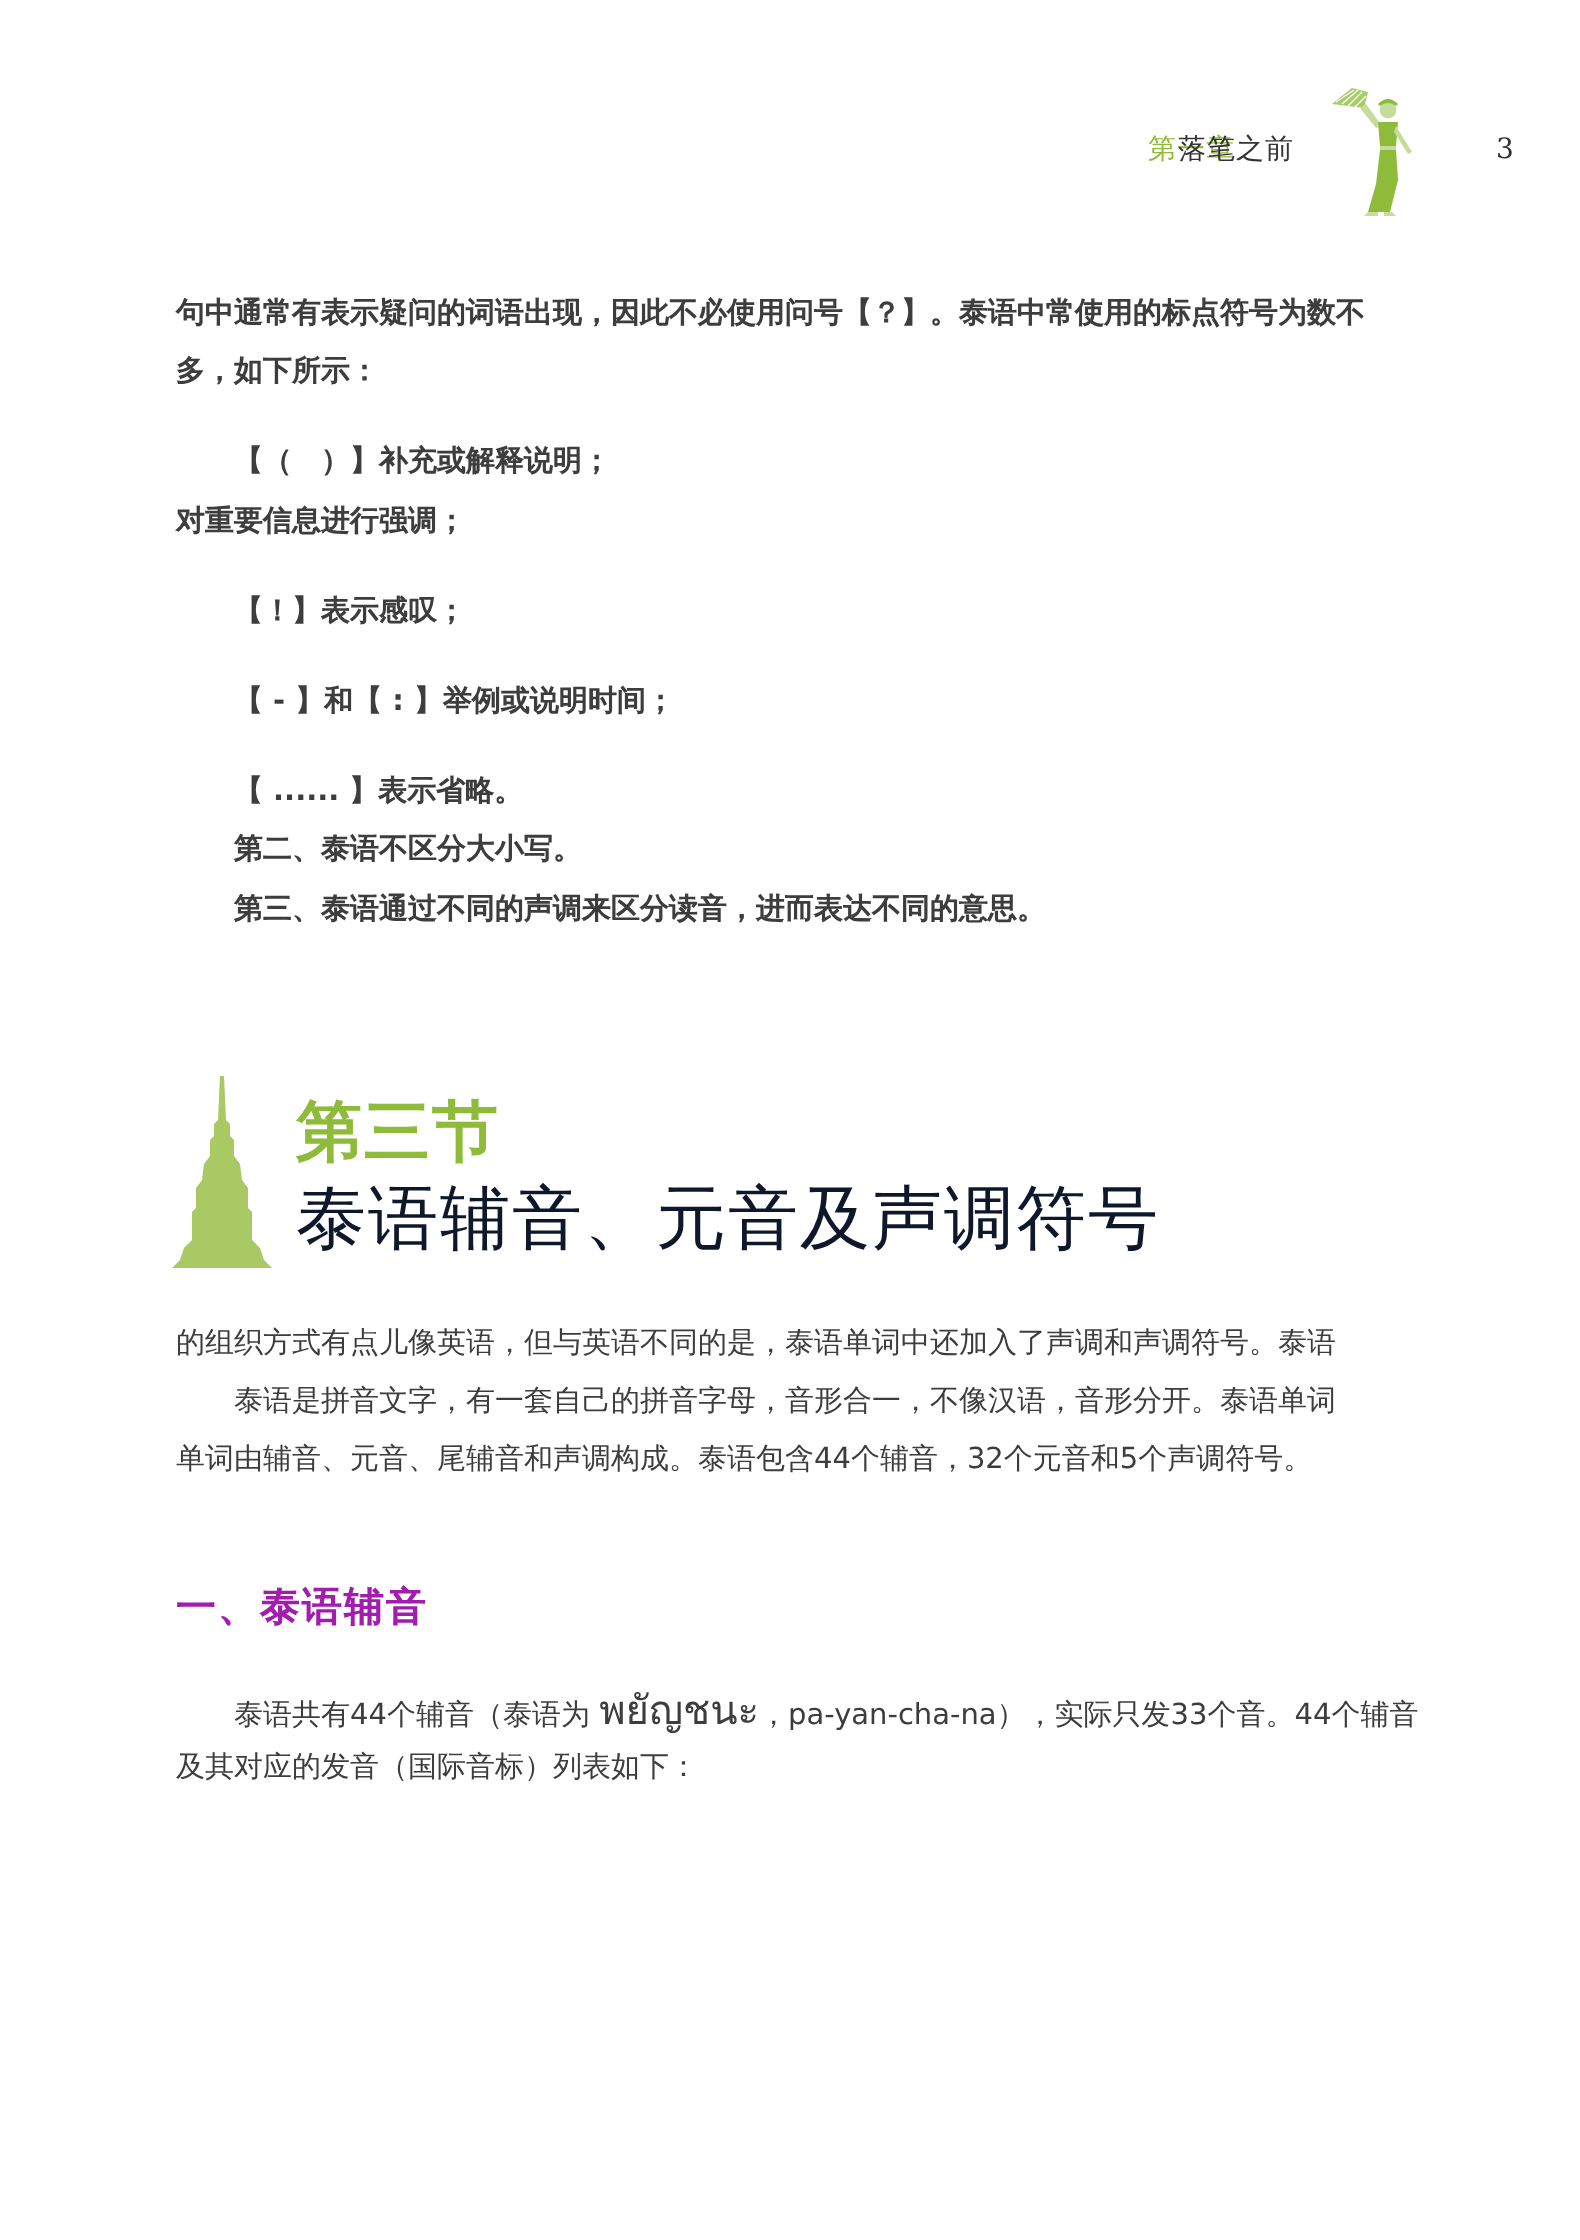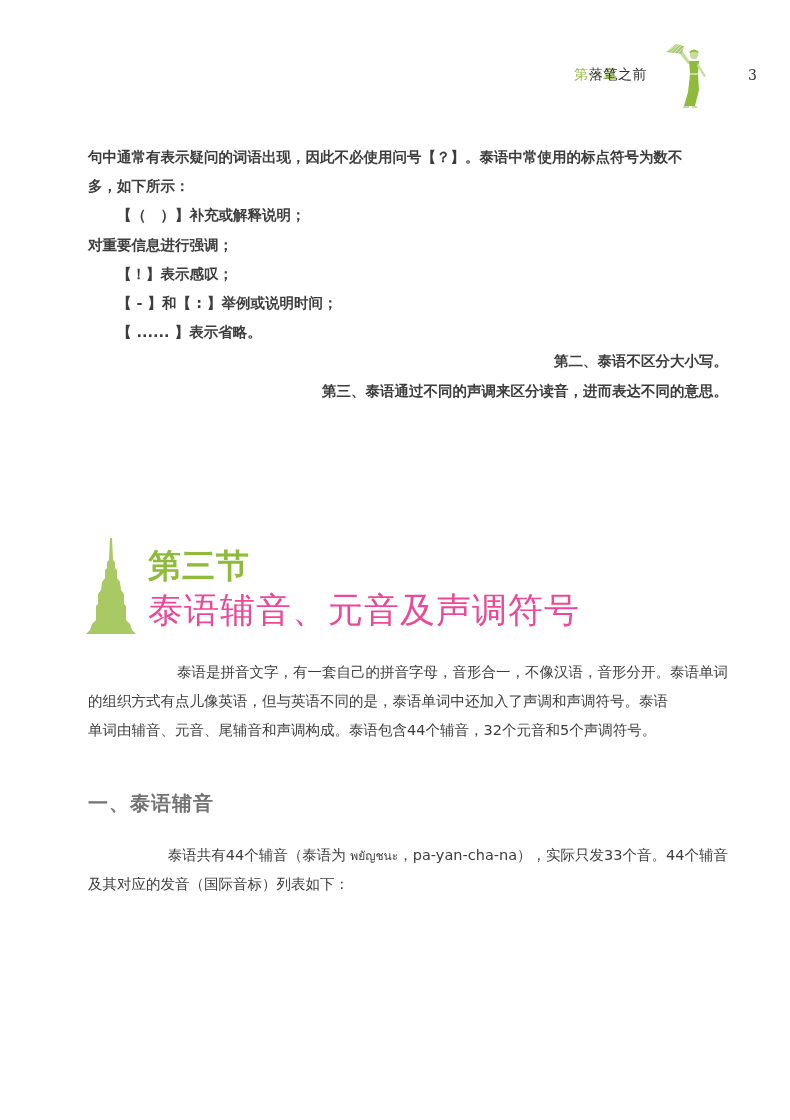--- a/index.html
+++ b/index.html
@@ -21,46 +21,46 @@
   .page-number {
     position: absolute; left: 748px; top: 67px;
     font-family: "DejaVu Serif", "Liberation Serif", serif; font-size: 14px; color: #333;
   }
 
   .body-text {
     position: absolute; left: 88px; width: 640px;
     font-size: 14.5px; line-height: 29.2px; color: #3d3d3d;
   }
   .line { white-space: nowrap; height: 29.2px; }
-  .indent1 { padding-left: 29px; text-align: right; }
-  .indent2 { padding-left: 29px; }
+  .indent1 { padding-left: 29px; }
+  .indent2 { padding-left: 29px; margin-top: 16px; }
 
   .block1 { top: 143px; font-weight: bold; }
 
   .section-heading { position: absolute; left: 86px; top: 538px; width: 560px; height: 100px; }
   .pagoda { position: absolute; left: 0; top: 0; width: 50px; height: 96px; }
   .section-num {
     position: absolute; left: 62px; top: 8px;
     font-size: 33px; color: #8fbb3a; font-weight: bold; letter-spacing: 1px;
     line-height: 40px;
   }
   .section-title {
     position: absolute; left: 62px; top: 50px;
-    font-size: 35px; color: #ec4899; line-height: 44px; letter-spacing: 1px;
+    font-size: 35px; color: #0f172a; line-height: 44px; letter-spacing: 1px;
   }
 
   .block2 { top: 658px; }
 
   .subsection-title {
     position: absolute; left: 88px; top: 790px;
-    font-size: 20px; color: #737373; font-weight: bold; letter-spacing: 1px;
+    font-size: 20px; color: #a21caf; font-weight: bold; letter-spacing: 1px;
   }
 
   .block3 { top: 841px; }
-  .thai { font-family: "DejaVu Sans", sans-serif; font-size: 12px; }
+  .thai { font-family: "DejaVu Sans", sans-serif; font-size: 20px; }
 </style>
 </head>
 <body>
 
 <div class="header">
   <span class="chapter-label">第一章</span>
   <span class="chapter-title">落笔之前</span>
   <svg class="dancer" viewBox="0 0 60 70">
 
     <path d="M4 10 L14 2 L22 4 L20 12 Z" fill="#a9cc6a"></path>
@@ -98,22 +98,22 @@
 
 <div class="section-heading">
   <svg class="pagoda" viewBox="0 0 50 96">
     <path d="M24 0 L26 0 L27 22 L29 24 L29 30 L31 32 L31 40 L34 44 L35 52 L38 56 L38 66 L40 68 L40 82 L44 86 L46 92 L50 96 L0 96 L4 92 L6 86 L10 82 L10 68 L12 66 L12 56 L15 52 L16 44 L19 40 L19 32 L21 30 L21 24 L23 22 Z" fill="#a9c965"></path>
   </svg>
   <div class="section-num">第三节</div>
   <div class="section-title">泰语辅音、元音及声调符号</div>
 </div>
 
 <div class="body-text block2">
+  <div class="line">的组织方式有点儿像英语，但与英语不同的是，泰语单词中还加入了声调和声调符号。泰语</div>
   <div class="line indent1">泰语是拼音文字，有一套自己的拼音字母，音形合一，不像汉语，音形分开。泰语单词</div>
-  <div class="line">的组织方式有点儿像英语，但与英语不同的是，泰语单词中还加入了声调和声调符号。泰语</div>
   <div class="line">单词由辅音、元音、尾辅音和声调构成。泰语包含44个辅音，32个元音和5个声调符号。</div>
 </div>
 
 <div class="subsection-title">一、泰语辅音</div>
 
 <div class="body-text block3">
   <div class="line indent1">
     <span>泰语共有44个辅音（泰语为 </span><span class="thai">พยัญชนะ</span><span>，pa-yan-cha-na），实际只发33个音。44个辅音</span>
   </div>
   <div class="line">及其对应的发音（国际音标）列表如下：</div>

